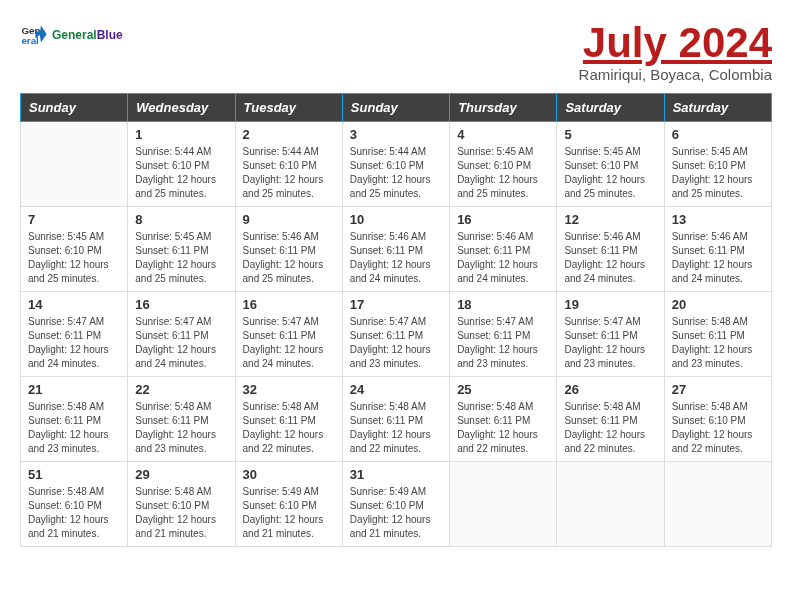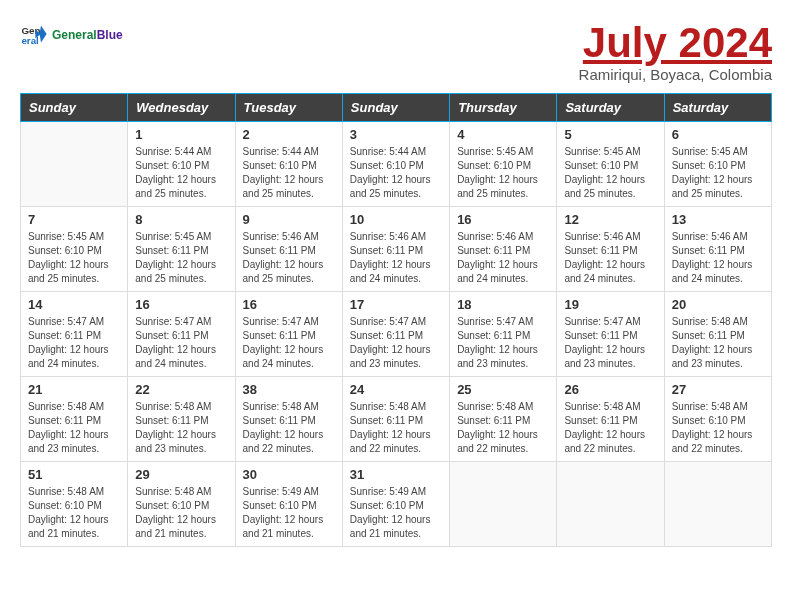--- a/index.html
+++ b/index.html
@@ -205,21 +205,21 @@
       <tr>
         <td>
           <span class="day-number">21</span>
           <div class="day-info">Sunrise: 5:48 AM<br>Sunset: 6:11 PM<br>Daylight: 12 hours<br>and 23 minutes.</div>
         </td>
         <td>
           <span class="day-number">22</span>
           <div class="day-info">Sunrise: 5:48 AM<br>Sunset: 6:11 PM<br>Daylight: 12 hours<br>and 23 minutes.</div>
         </td>
         <td>
-          <span class="day-number">38</span>
+          <span class="day-number">32</span>
           <div class="day-info">Sunrise: 5:48 AM<br>Sunset: 6:11 PM<br>Daylight: 12 hours<br>and 22 minutes.</div>
         </td>
         <td>
           <span class="day-number">24</span>
           <div class="day-info">Sunrise: 5:48 AM<br>Sunset: 6:11 PM<br>Daylight: 12 hours<br>and 22 minutes.</div>
         </td>
         <td>
           <span class="day-number">25</span>
           <div class="day-info">Sunrise: 5:48 AM<br>Sunset: 6:11 PM<br>Daylight: 12 hours<br>and 22 minutes.</div>
         </td>

